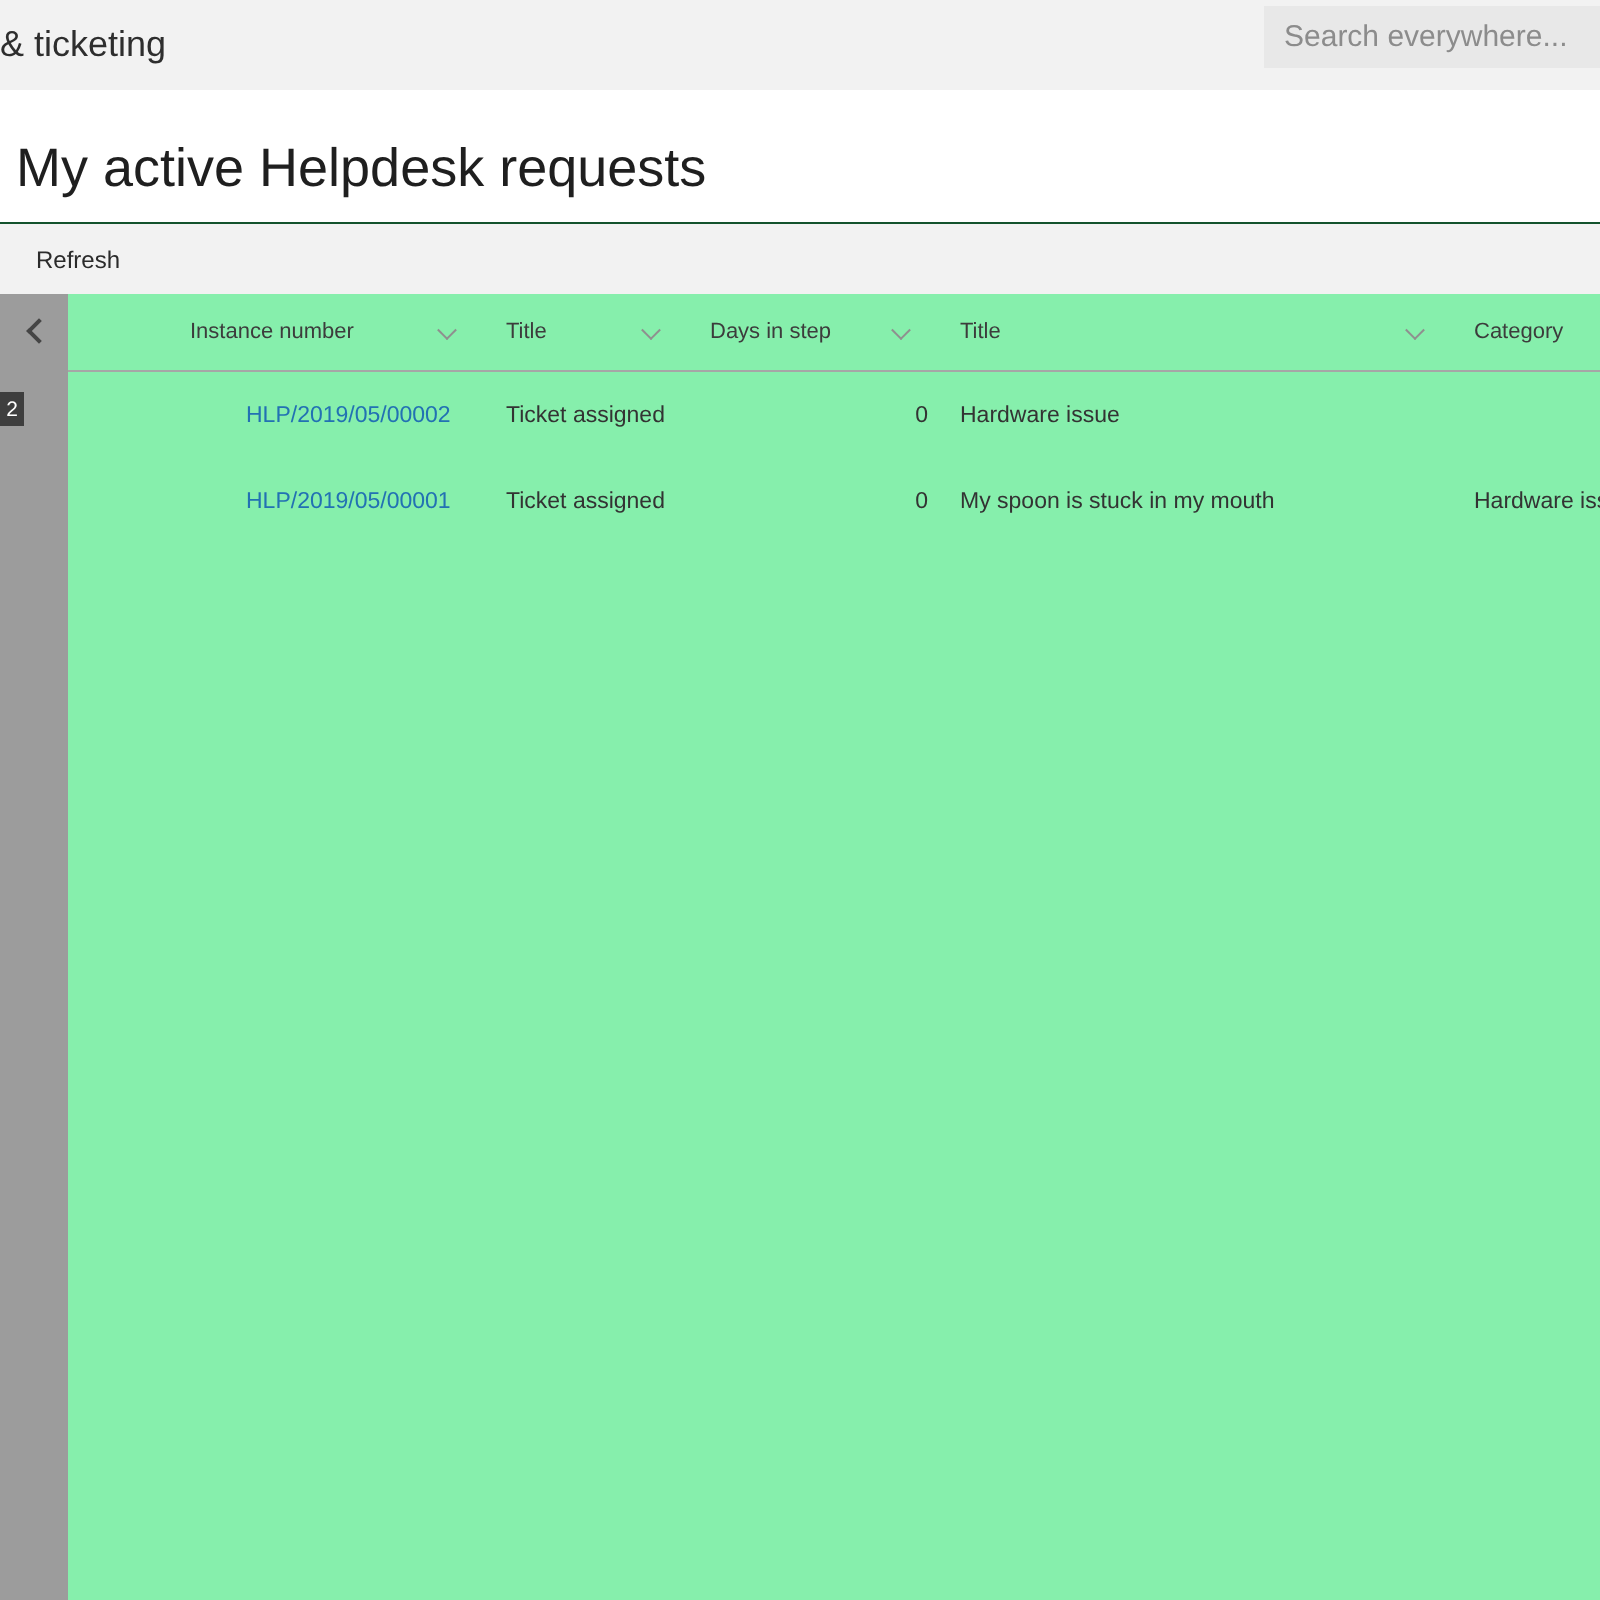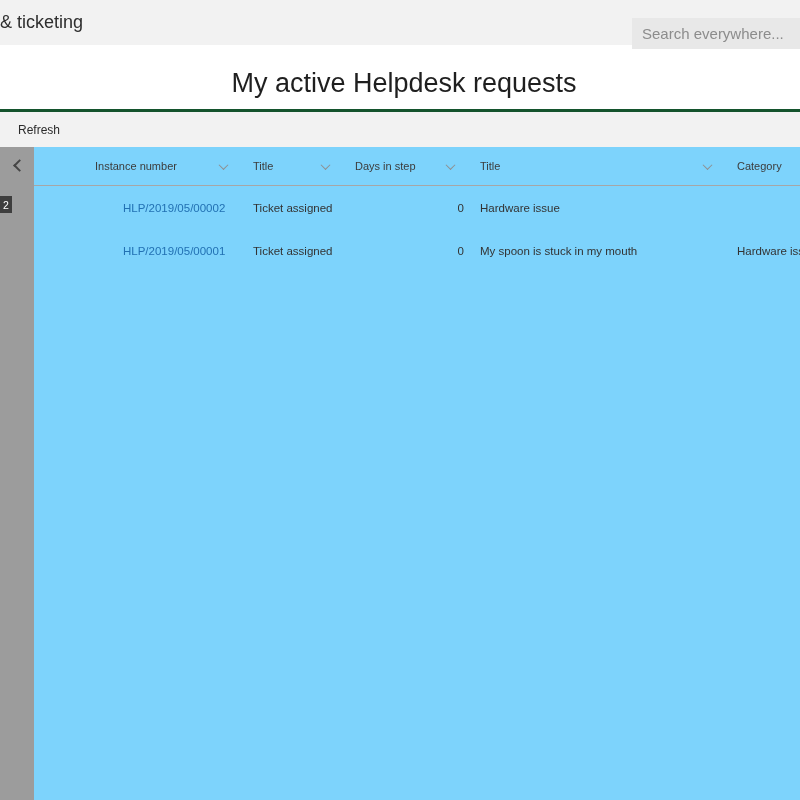--- a/index.html
+++ b/index.html
@@ -7,28 +7,28 @@
   body {
     width:800px; height:800px; overflow:hidden;
     font-family:"Liberation Sans", sans-serif;
     background:#ffffff; color:#333;
   }
 
   
   .topbar { height:45px; background:#f2f2f2; position:relative; display:flex; align-items:center; }
   .app-title { font-size:18px; color:#2e2e2e; padding-left:0; white-space:nowrap; }
   .search-input {
-    position:absolute; right:0; top:18px; width:168px; height:31px;
+    position:absolute; right:0; top:3px; width:168px; height:31px;
     background:#e8e8e8; border:none; outline:none;
     padding:0 6px 0 10px; font-size:15px; color:#555; font-family:inherit;
   }
   .search-input::placeholder { color:#8c8c8c; opacity:1; }
 
   
-  .title-band { height:67px; border-bottom:3px solid #14532d; display:flex; align-items:center;justify-content:center; }
+  .title-band { height:67px; border-bottom:1px solid #14532d; display:flex; align-items:center; }
   .page-title { margin:0; padding:12px 0 0 8px; font-size:27px; font-weight:400; color:#1f1f1f; white-space:nowrap; }
 
   
   .toolbar { height:35px; background:#f2f2f2; display:flex; align-items:center; }
   .refresh-button {
     background:none; border:none; font-size:12px; color:#2b2b2b;
     padding:0 18px; font-family:inherit; cursor:pointer;
   }
 
   
@@ -40,21 +40,21 @@
     width:9px; height:9px;
     border-left:2px solid #454545; border-bottom:2px solid #454545;
     transform:rotate(45deg); margin-left:4px; display:inline-block;
   }
   .count-badge {
     position:absolute; left:0; top:49px; width:12px; height:17px;
     background:#3e3e3e; color:#fff; font-size:10.5px;
     display:flex; align-items:center; justify-content:center;
   }
 
-  .content { flex:1; background:#7dd3fc; overflow:hidden; }
+  .content { flex:1; background:#86efac; overflow:hidden; }
 
   .grid { display:grid; grid-template-columns:61px 158px 102px 125px 257px 1fr; align-items:center; }
   .thead { height:39px; border-bottom:1px solid #a6a6a6; }
   .th {
     display:flex; align-items:center; justify-content:space-between;
     padding-right:26px; font-size:11px; color:#3c3c3c;
     white-space:nowrap; overflow:hidden; cursor:pointer;
   }
   .chev-down {
     width:7px; height:7px; flex-shrink:0;

